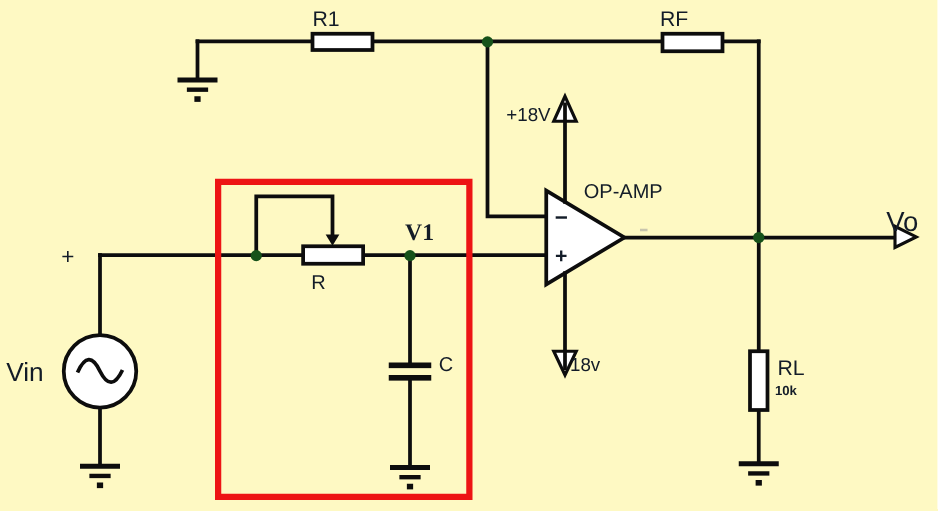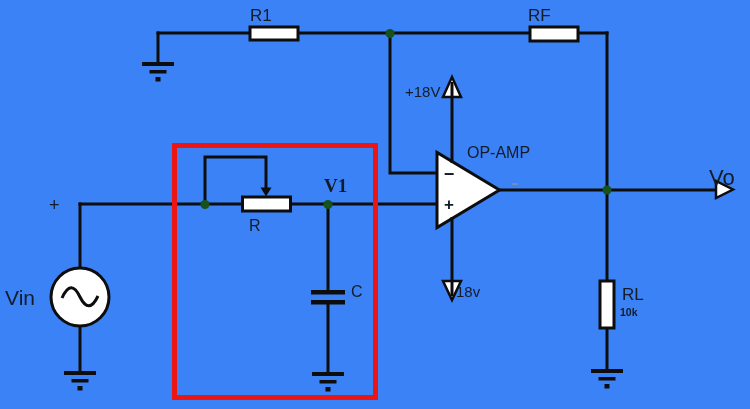--- a/index.html
+++ b/index.html
@@ -1,20 +1,20 @@
 <!DOCTYPE html>
 <html><head>
 <meta charset="utf-8">
 <style>
   html, body { margin: 0; padding: 0; background: #ffffff; }
   .canvas {
     position: relative;
     width: 750px;
     height: 409px;
-    background: #3b82f6;
+    background: #fef9c3;
     overflow: hidden;
     font-family: "Liberation Sans", sans-serif;
   }
   svg { position: absolute; left: 0; top: 0; }
   text {
     fill: #131c28;
     font-family: "Liberation Sans", sans-serif;
   }
   .t17 { font-size: 17px; }
   .t16 { font-size: 16px; }

